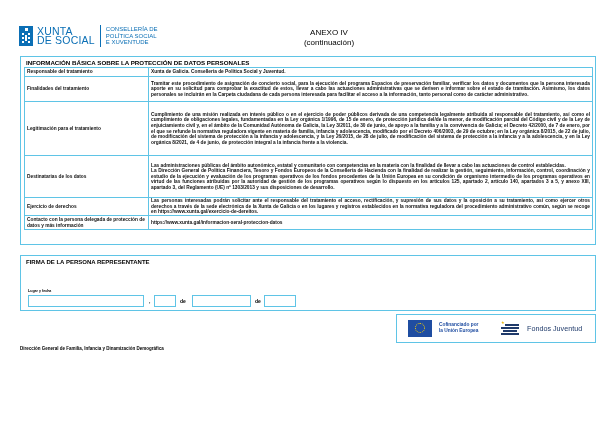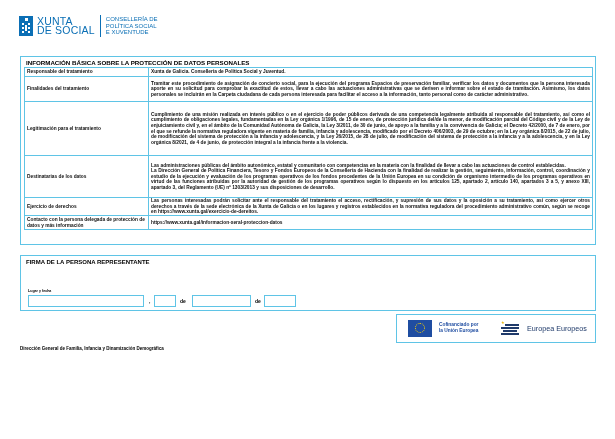--- a/index.html
+++ b/index.html
@@ -1,19 +1,19 @@
 <!DOCTYPE html>
 <html><head>
 <meta charset="utf-8">
 <style>
   * { box-sizing: border-box; margin: 0; padding: 0; }
   html, body { width: 615px; height: 439px; background: #fff; overflow: hidden; }
   body { font-family: "Liberation Sans", sans-serif; color: #000; position: relative; }
 
-  .header { position: absolute; left: 19px; top: 15px; width: 580px; height: 28px; text-decoration: underline; }
+  .header { position: absolute; left: 19px; top: 25px; width: 580px; height: 28px; text-decoration: underline; }
   .logo { position: absolute; left: 0; top: 0; display: flex; align-items: center; }
   .logo-mark { width: 14px; height: 20px; background: #0b6fb5; position: relative; margin-right: 4px; }
   .logo-mark i { position: absolute; width: 2px; height: 2px; background: #fff; }
   .logo-xunta { color: #0b6fb5; font-size: 10.5px; line-height: 9.5px; letter-spacing: 0.2px; }
   .logo-sep { width: 1px; height: 22px; background: #0b6fb5; margin: 0 5px; }
   .logo-cons { color: #0b6fb5; font-size: 6px; line-height: 6.4px; }
 
   .annex { position: absolute; left: 280px; top: 3px; text-align: center; font-size: 8px; line-height: 9.5px; width: 60px; }
 
   .box { position: absolute; border: 1px solid #5fc4e6; }
@@ -58,20 +58,24 @@
     <div class="logo-xunta">
       <div>XUNTA</div>
       <div>DE SOCIAL</div>
     </div>
     <div class="logo-sep"></div>
     <div class="logo-cons">
       <div>CONSELLERÍA DE</div>
       <div>POLÍTICA SOCIAL</div>
       <div>E XUVENTUDE</div>
     </div>
+  </div>
+  <div class="annex">
+    <div>ANEXO IV</div>
+    <div>(continuación)</div>
   </div>
 </div>
 
 <div class="box data-box">
   <div class="box-title">INFORMACIÓN BÁSICA SOBRE LA PROTECCIÓN DE DATOS PERSONALES</div>
   <div class="tbl-wrap">
     <table>
       <tbody>
           <tr style="height:9px;">
         <td class="lbl">Responsable del tratamiento</td>
@@ -125,16 +129,16 @@
     <div>Cofinanciado por</div>
     <div>la Unión Europea</div>
   </div>
   <div class="fe-icon">
     <i style="top:2px;width:14px;left:4px;"></i>
     <i style="top:5px;width:18px;"></i>
     <i style="top:8px;width:14px;left:2px;"></i>
     <i style="top:11px;width:18px;"></i>
     <span style="position:absolute;left:0;top:-2px;font-size:4px;color:#e8b400;">★</span>
   </div>
-  <div class="fe-label">Europea Europeos</div>
+  <div class="fe-label">Fondos Juventud</div>
 </div>
 
 <div class="footer-text">Dirección General de Familia, Infancia y Dinamización Demográfica</div>
 
 </body></html>

